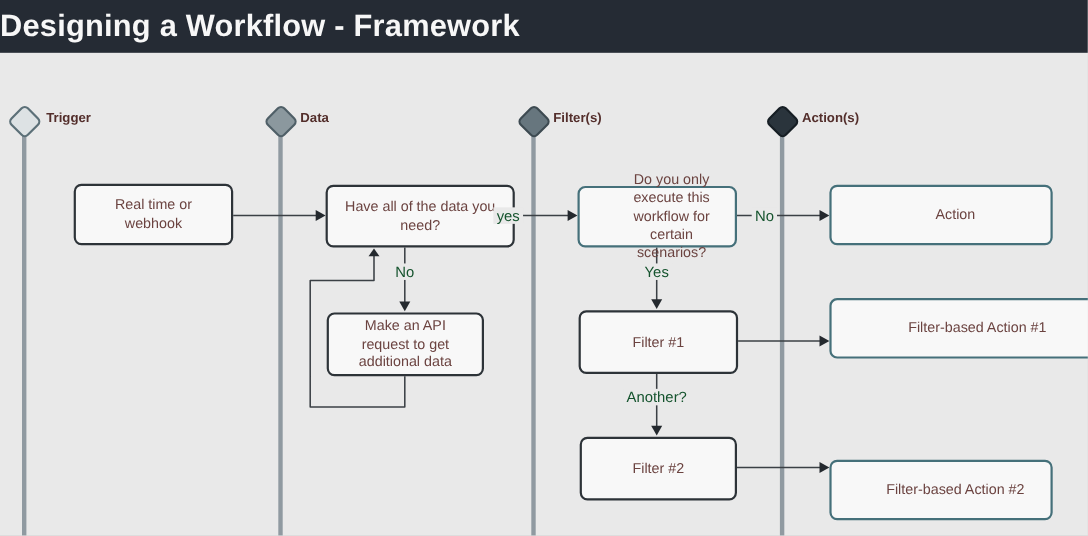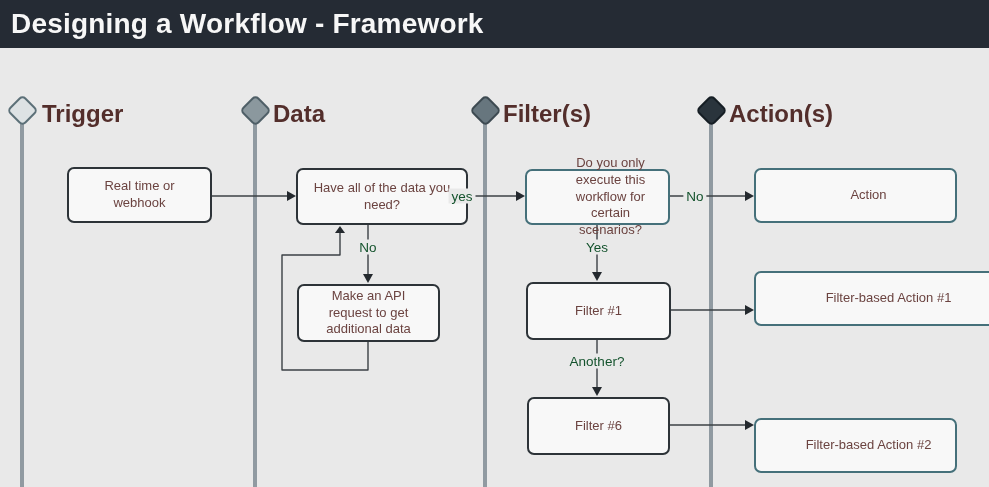--- a/index.html
+++ b/index.html
@@ -1,34 +1,34 @@
 <!DOCTYPE html>
 <html><head>
 <meta charset="utf-8">
 <style>
   html,body{margin:0;padding:0;background:#cfcfcf;font-family:"Liberation Sans",sans-serif;}
   .stage{position:relative;width:989px;height:487px;background:#e9e9e9;overflow:hidden;}
 
   
   .titlebar{position:absolute;left:0;top:0;width:989px;height:48px;background:#252b34;
     display:flex;align-items:center;}
-  .titlebar span{color:#f7f7f7;font-size:28px;font-weight:600;padding-left:11px;letter-spacing:.2px;}
+  .titlebar span{color:#f7f7f7;font-size:28px;font-weight:600;letter-spacing:.2px;}
 
   
   .lane-line{position:absolute;top:123px;bottom:0;width:4px;background:#909aa1;}
 
   
   .diamond{position:absolute;width:23px;height:23px;border-radius:5px;transform:rotate(45deg);box-sizing:border-box;}
   .d1{background:#dde2e4;border:2px solid #5c7078;}
   .d2{background:#8b989e;border:2px solid #4f5f67;}
   .d3{background:#67767e;border:2px solid #3d4a51;}
   .d4{background:#2a343c;border:2px solid #161e24;}
 
   
-  .lane-label{position:absolute;font-size:24px;font-weight:bold;color:#532e2b;}
+  .lane-label{position:absolute;font-size:12px;font-weight:bold;color:#532e2b;}
 
   
   .node{position:absolute;background:#f8f8f8;border-radius:7px;box-sizing:border-box;
     display:flex;align-items:center;justify-content:center;text-align:center;
     font-size:13px;line-height:1.3;color:#6b4340;padding:2px 10px;}
   .dark{border:2px solid #2d3338;}
   .teal{border:2px solid #45707a;padding-left:36px;}
 
   
   svg.wires{position:absolute;left:0;top:0;pointer-events:none;}
@@ -100,21 +100,21 @@
   <div class="node dark" style="left:297px;top:284px;width:143px;height:58px">Make an API request to get additional data</div>
 
   <div class="node teal" style="left:525px;top:169px;width:145px;height:56px">Do you only execute this workflow for certain scenarios?</div>
 
   <div class="node teal" style="left:754px;top:168px;width:203px;height:55px">Action</div>
 
   <div class="node dark" style="left:526px;top:282px;width:145px;height:58px">Filter #1</div>
 
   <div class="node teal" style="left:754px;top:271px;width:243px;height:55px">Filter-based Action #1</div>
 
-  <div class="node dark" style="left:527px;top:397px;width:143px;height:58px">Filter #6</div>
+  <div class="node dark" style="left:527px;top:397px;width:143px;height:58px">Filter #2</div>
 
   <div class="node teal" style="left:754px;top:418px;width:203px;height:55px">Filter-based Action #2</div>
 
   <span class="edge-label" style="left:462px;top:196px">yes</span>
   <span class="edge-label" style="left:695px;top:196px">No</span>
   <span class="edge-label" style="left:368px;top:247px">No</span>
   <span class="edge-label" style="left:597px;top:247px">Yes</span>
   <span class="edge-label" style="left:597px;top:361px">Another?</span>
 
 </div>

